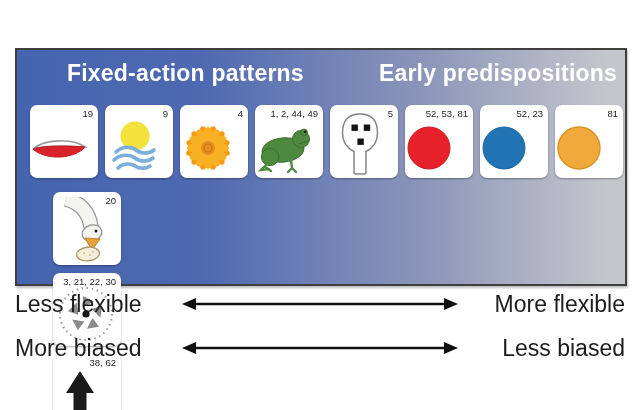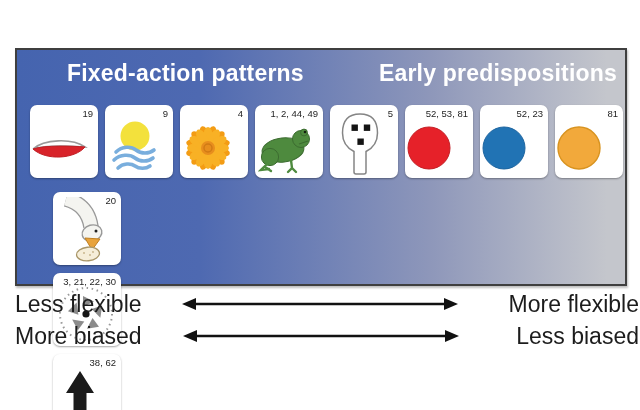--- a/index.html
+++ b/index.html
@@ -30,26 +30,26 @@
   .box.wide{width:116px;}
   .box .refs{
     position:absolute;top:3px;right:5px;font-size:9.5px;color:#1e1e1e;white-space:nowrap;
   }
   .box svg{display:block;margin-bottom:2px;}
   .axis-row{
     position:absolute;left:0;width:640px;height:26px;
     display:flex;align-items:center;
   }
   .axis-row.first{top:291px;}
-  .axis-row.second{top:323px;gap:39px;}
+  .axis-row.second{top:335px;gap:39px;}
   .axis-label{
     font-size:23px;color:#1c1c1c;width:178px;white-space:nowrap;
   }
   .axis-label.left{text-align:left;padding-left:15px;box-sizing:border-box;}
-  .axis-label.right{text-align:right;padding-right:1px;box-sizing:border-box;}
+  .axis-label.right{text-align:right;padding-right:15px;box-sizing:border-box;}
   .axis-arrow-wrap{flex:1;display:flex;justify-content:center;align-items:center;}
 </style>
 </head>
 <body>
 
 <div class="panel">
   <div class="panel-title left">Fixed-action patterns</div>
   <div class="panel-title right">Early predispositions</div>
 
   <div class="row row1">

